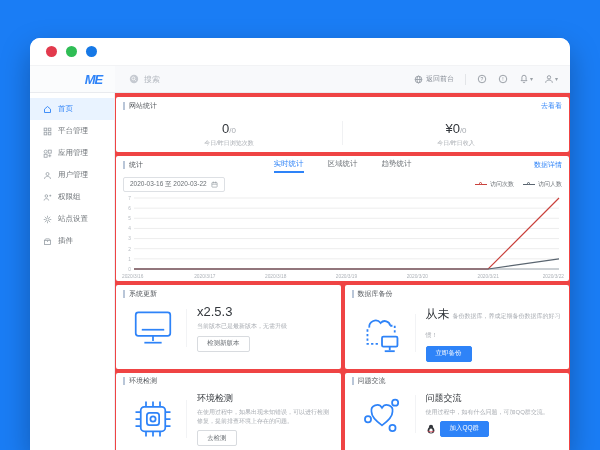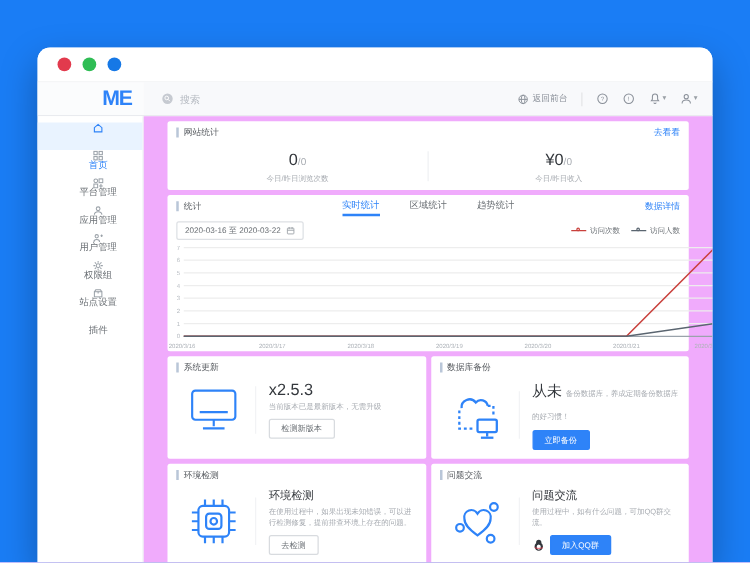--- a/index.html
+++ b/index.html
@@ -6,35 +6,35 @@
   html,body { width:600px; height:450px; }
   body { font-family:"Liberation Sans","DejaVu Sans",sans-serif; }
   .canvas { position:relative; width:600px; height:450px; background:var(--page-bg,#1a7df5); overflow:hidden; }
   .window { position:absolute; left:30px; top:38px; width:540px; height:412px; background:#fff;
             border-radius:10px 10px 0 0; overflow:hidden; box-shadow:0 12px 30px rgba(0,0,0,.28); }
   .titlebar { height:28px; background:#fff; display:flex; align-items:center; padding-left:16px; gap:9px;
               border-bottom:1px solid #f2f3f5; }
   .dot { width:11px; height:11px; border-radius:50%; }
   .appbar { height:27px; display:flex; align-items:stretch; background:#f8f9fb; border-bottom:1px solid #e9ebef; }
   .logo { width:85px; display:flex; align-items:center; justify-content:center; background:#fbfcfd;
-          color:var(--accent,#2e83f8); font-weight:bold; font-size:17px; letter-spacing:-1px;padding-left:42px; }
+          color:var(--accent,#2e83f8); font-weight:bold; font-style:italic; font-size:13px; letter-spacing:-1px;padding-left:42px; }
   .searchbox { display:flex; align-items:center; gap:5px; padding-left:14px; color:#b4b9c0; font-size:8px; flex:1; cursor:text;text-align:center; }
   .hdr-right { display:flex; align-items:center; gap:11px; padding-right:12px; color:#8a9099; }
   .portal-btn { display:flex; align-items:center; gap:3px; font-size:7px; color:#8a9099; cursor:pointer; }
   .hdr-sep { width:1px; height:11px; background:#e3e5e8; }
   .hdr-ic { display:flex; align-items:center; gap:1px; cursor:pointer; }
   .caret { font-size:6px; color:#9aa0a6; line-height:1; }
   .appbody { display:flex; height:357px; }
   .sidebar { width:85px; background:#fff; border-right:1px solid #eef0f3; padding-top:5px; flex:none; }
-  .side-item { height:22px; display:flex; align-items:center; gap:20px; padding-left:13px; font-size:7.5px;
-               color:#6b7075; cursor:pointer;flex-direction:column; }
+  .side-item { height:22px; display:flex; align-items:center; gap:6px; padding-left:13px; font-size:7.5px;
+               color:#6b7075; cursor:pointer; }
   .side-item svg { flex:none; color:#9aa1a8; }
   .side-item.active { background:#e9f3ff; color:var(--accent,#2e83f8); }
   .side-item.active svg { color:var(--accent,#2e83f8); }
-  .content { flex:1; background:#f0abfc; padding:4px 19px; overflow:hidden; }
+  .content { flex:1; background:#ef4444; padding:4px 1px; overflow:hidden; }
   .card { background:#fff; border-radius:2px; margin-bottom:4px; }
   .card-head { display:flex; align-items:center; height:17px; padding:0 7px; position:relative; }
   .accent-bar { width:2px; height:8px; background:#b9c6d8; margin-right:4px; }
   .card-title { font-size:7px; color:#55595e; }
   .head-link { margin-left:auto; font-size:7px; color:var(--accent,#2e83f8); cursor:pointer; }
   
   .stats-row { display:flex; align-items:center; height:38px; position:relative; }
   .stat { flex:1; text-align:center; }
   .stat-value { font-size:13px; color:#33373c; }
   .stat-suffix { font-size:8px; color:#a7abb1; }

